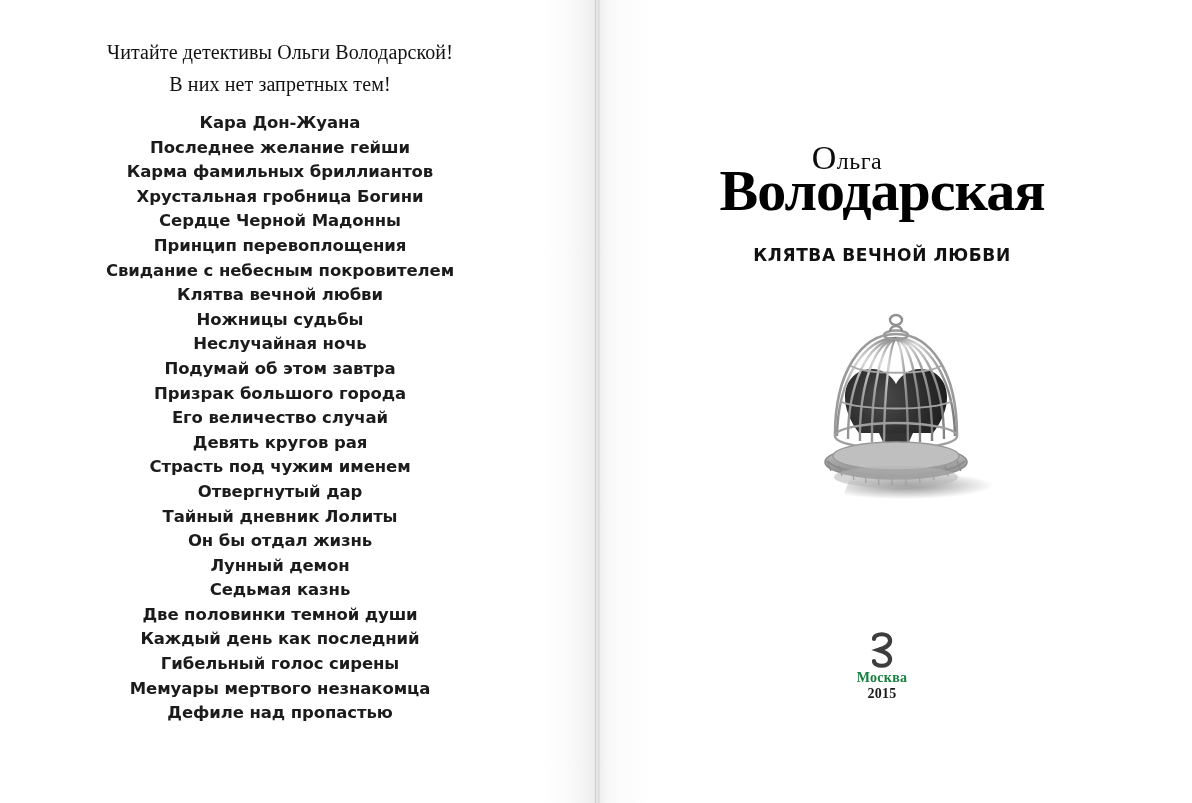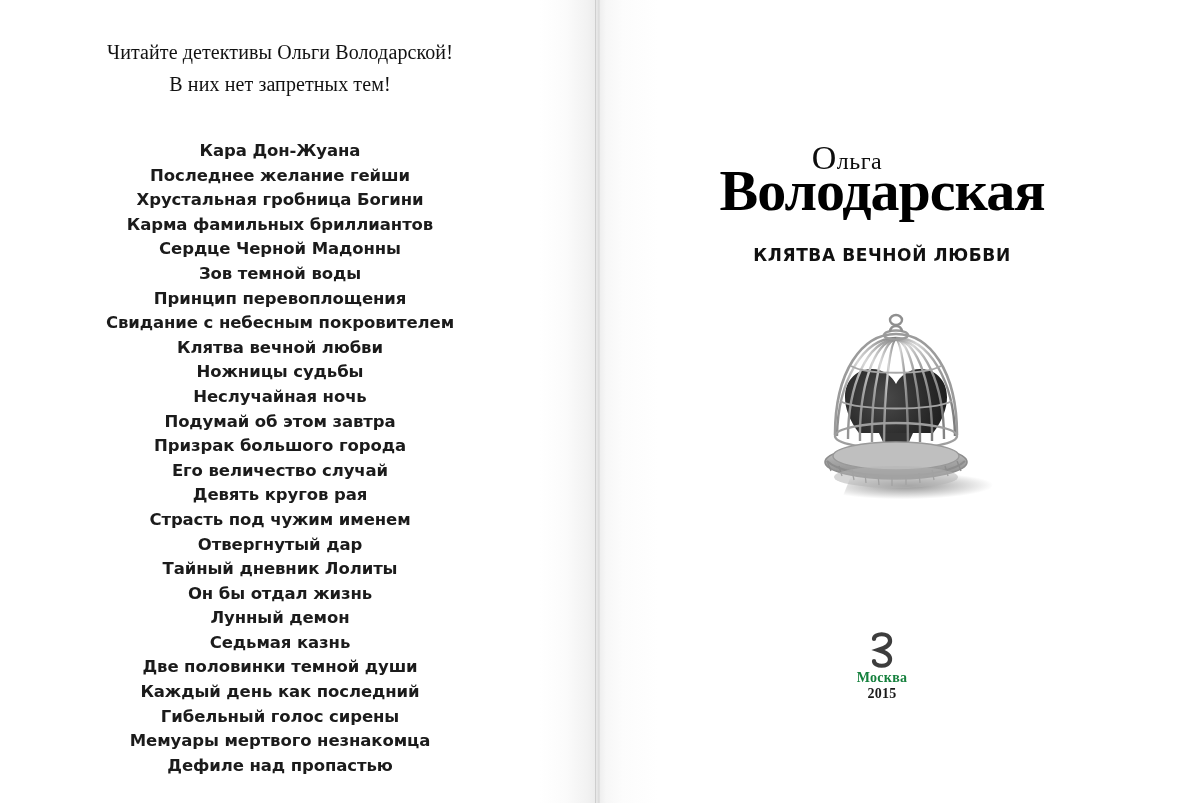--- a/index.html
+++ b/index.html
@@ -64,21 +64,21 @@
     font-family: "Liberation Serif", serif;
     font-size: 20px;
     line-height: 32px;
     color: #111111;
     letter-spacing: .1px;
   }
   .promo-heading .l2 { display: block; text-align: center; }
 
   .book-list {
     position: absolute;
-    top: 139px;
+    top: 111px;
     left: 0;
     width: 560px;
     text-align: center;
     padding: 0;
     margin: 0;
     list-style: none;
   }
   .book-list li {
     font-family: "DejaVu Sans", "Liberation Sans", sans-serif;
     font-weight: bold;
@@ -199,24 +199,23 @@
   <div class="left-page">
 
     <div class="promo-heading">
       <span class="l1">Читайте детективы Ольги Володарской!</span>
       <span class="l2">В них нет запретных тем!</span>
     </div>
 
     <ul class="book-list">
       <li>Кара Дон-Жуана</li>
       <li>Последнее желание гейши</li>
+      <li>Карма фамильных бриллиантов</li>
       <li>Хрустальная гробница Богини</li>
-      <li>Карма фамильных бриллиантов</li>
       <li>Сердце Черной Мадонны</li>
-      <li>Зов темной воды</li>
       <li>Принцип перевоплощения</li>
       <li>Свидание с небесным покровителем</li>
       <li>Клятва вечной любви</li>
       <li>Ножницы судьбы</li>
       <li>Неслучайная ночь</li>
       <li>Подумай об этом завтра</li>
       <li>Призрак большого города</li>
       <li>Его величество случай</li>
       <li>Девять кругов рая</li>
       <li>Страсть под чужим именем</li>

